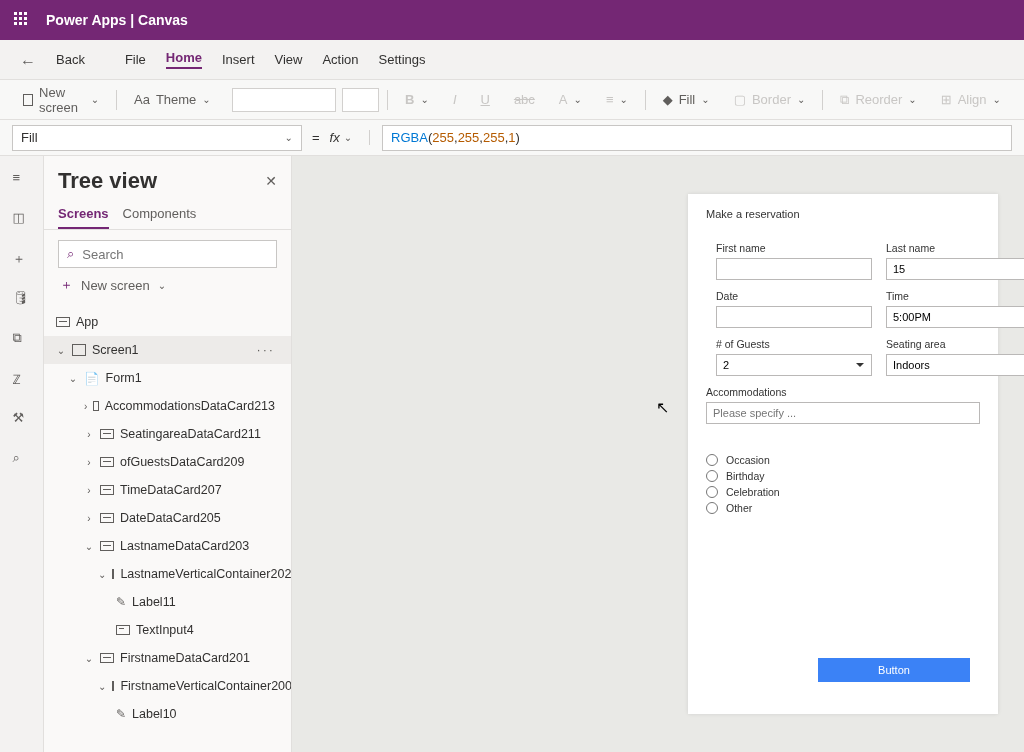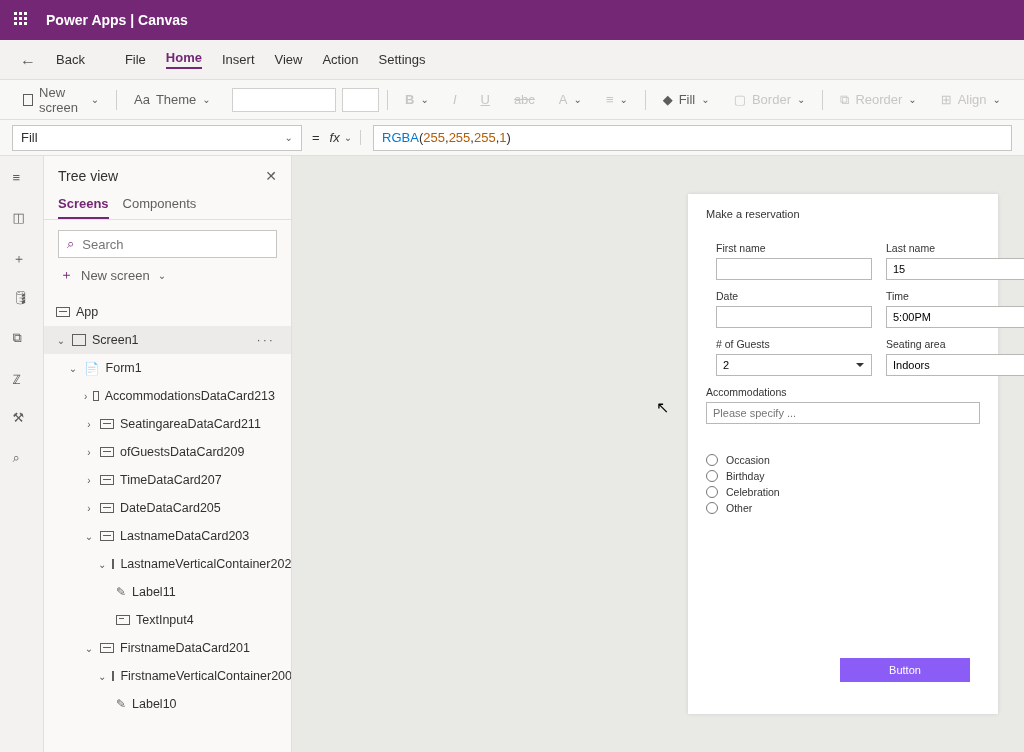--- a/index.html
+++ b/index.html
@@ -20,21 +20,21 @@
   .propbar{height:36px;background:#f8f8f7;border-bottom:1px solid #e1dfdd;display:flex;align-items:center;padding:0 12px;gap:10px;}
   .propsel{width:290px;height:26px;border:1px solid #c8c6c4;background:#fff;display:flex;align-items:center;justify-content:space-between;padding:0 8px;}
   .fxbox{flex:1;height:26px;border:1px solid #c8c6c4;background:#fff;display:flex;align-items:center;padding:0 8px;font-family:Consolas,monospace;font-size:13px;}
   .fx-rgba{color:#0078d4;}
   .fx-num{color:#b55b00;}
   .layout{display:flex;height:596px;}
   .rail{width:44px;background:#f3f2f1;border-right:1px solid #e1dfdd;display:flex;flex-direction:column;align-items:center;padding-top:14px;gap:22px;color:#605e5c;}
   .rail svg,.rail .glyph{width:18px;height:18px;}
   .panel{width:248px;background:#faf9f8;border-right:1px solid #e1dfdd;display:flex;flex-direction:column;overflow:hidden;}
   .panel-head{display:flex;align-items:center;justify-content:space-between;padding:12px 14px 6px;}
-  .panel-head h3{font-size:14px;font-weight:400;}
+  .panel-head h3{font-size:22px;font-weight:700;}
   .panel-tabs{display:flex;gap:14px;padding:0 14px;border-bottom:1px solid #e1dfdd;}
   .panel-tabs .ptab{padding:6px 0;color:#605e5c;cursor:pointer;}
   .panel-tabs .ptab.active{color:#742774;border-bottom:2px solid #742774;font-weight:600;}
   .panel-tools{padding:10px 14px 6px;}
   .search{height:28px;border:1px solid #c8c6c4;display:flex;align-items:center;padding:0 8px;gap:8px;background:#fff;}
   .search input{border:none;outline:none;flex:1;font-size:13px;}
   .newscr{display:flex;align-items:center;gap:8px;padding:8px 2px;color:#605e5c;}
   .tree{flex:1;overflow-y:auto;font-size:12.5px;}
   .trow{display:flex;align-items:center;height:28px;gap:6px;padding-right:16px;cursor:default;}
   .trow.sel{background:#edebe9;}
@@ -48,21 +48,21 @@
   .app h4{font-size:11px;font-weight:400;margin-bottom:22px;}
   .frow{display:flex;gap:14px;margin-bottom:10px;margin-left:10px;}
   .fcol{flex:1;display:flex;flex-direction:column;gap:4px;}
   .fcol label{font-size:10.5px;}
   .fcol input,.fcol select{height:22px;border:1px solid #bab8b7;padding:0 6px;font-size:11px;background:#fff;}
   .selwrap{position:relative;}
   .selwrap::after{content:"";position:absolute;right:8px;top:9px;border:4px solid transparent;border-top-color:#333;}
   .radios{margin-top:30px;display:flex;flex-direction:column;gap:4px;}
   .radios label{display:flex;align-items:center;gap:8px;font-size:10.5px;}
   .radios input{width:12px;height:12px;}
-  .bbtn{position:absolute;bottom:32px;right:28px;width:130px;height:24px;background:#8b5cf6;color:#fff;border:none;font-size:11px;margin-left:48px;}
+  .bbtn{position:absolute;bottom:32px;right:28px;width:152px;height:24px;background:#3b82f6;color:#fff;border:none;font-size:11px;margin-left:48px;}
   .cursor{position:absolute;left:364px;top:242px;font-size:16px;color:#000;pointer-events:none;}
   .ico-sq{width:14px;height:12px;border:1.4px solid #605e5c;display:inline-block;}
   .ico-sq2{width:14px;height:10px;border:1.4px solid #605e5c;display:inline-block;position:relative;}
   .ico-sq2::before{content:"";position:absolute;left:2px;right:2px;top:3px;height:1px;background:#605e5c;}
   .ico-pen{font-size:12px;color:#605e5c;}
   .ico-txt{width:14px;height:10px;border:1.4px solid #605e5c;display:inline-block;position:relative;}
   .ico-txt::before{content:"";position:absolute;left:2px;top:2px;width:5px;height:1px;background:#605e5c;}
 </style>
 </head>
 <body>
@@ -147,21 +147,21 @@
       <span class="chev">⌄</span>
     </div>
 </div>
 
 <div class="propbar">
   <div class="propsel">
       <span>Fill</span>
       <span class="chev">⌄</span>
     </div>
   <span>=</span>
-  <div style="display:flex;align-items:center;gap:4px;border-right:1px solid #d2d0ce;padding-right:8px;margin-right:2px;">
+  <div style="display:flex;align-items:center;gap:4px;border-right:1px solid #d2d0ce;padding-right:17px;margin-right:2px;">
       <i>fx</i>
       <span class="chev">⌄</span>
     </div>
   <div class="fxbox">
     <span class="fx-rgba">RGBA</span>
       <span>(</span>
       <span class="fx-num">255</span>
       <span>, </span>
       <span class="fx-num">255</span>
       <span>, </span>

